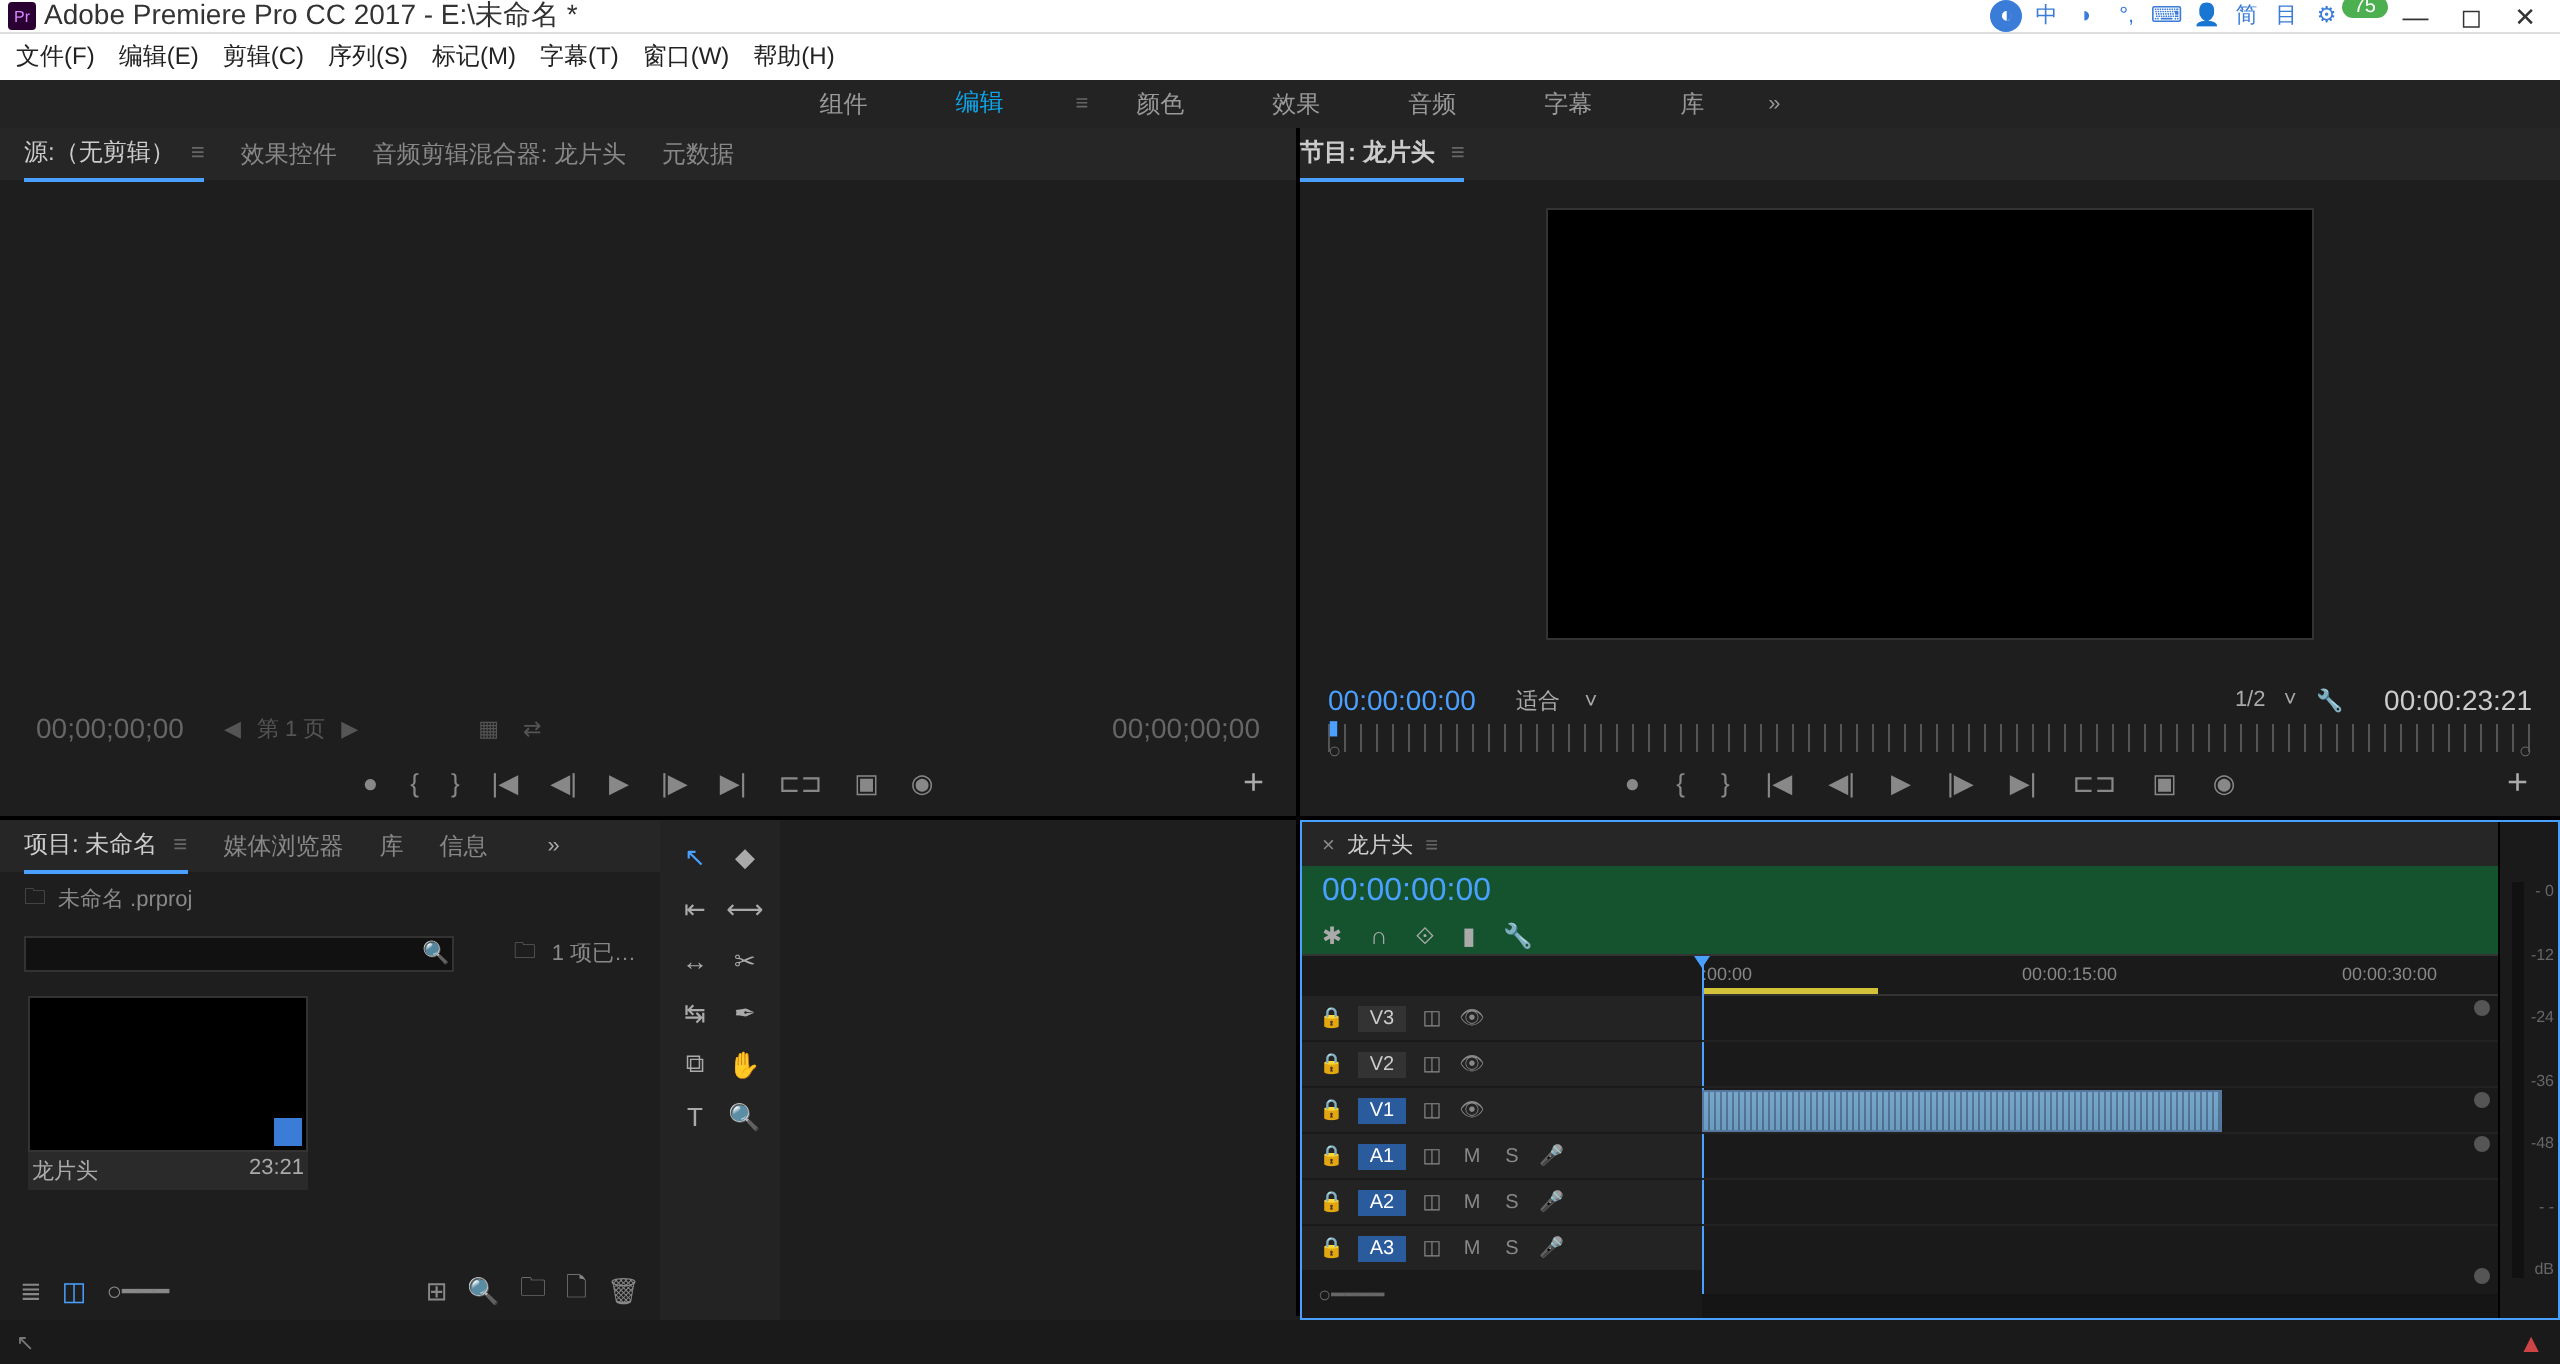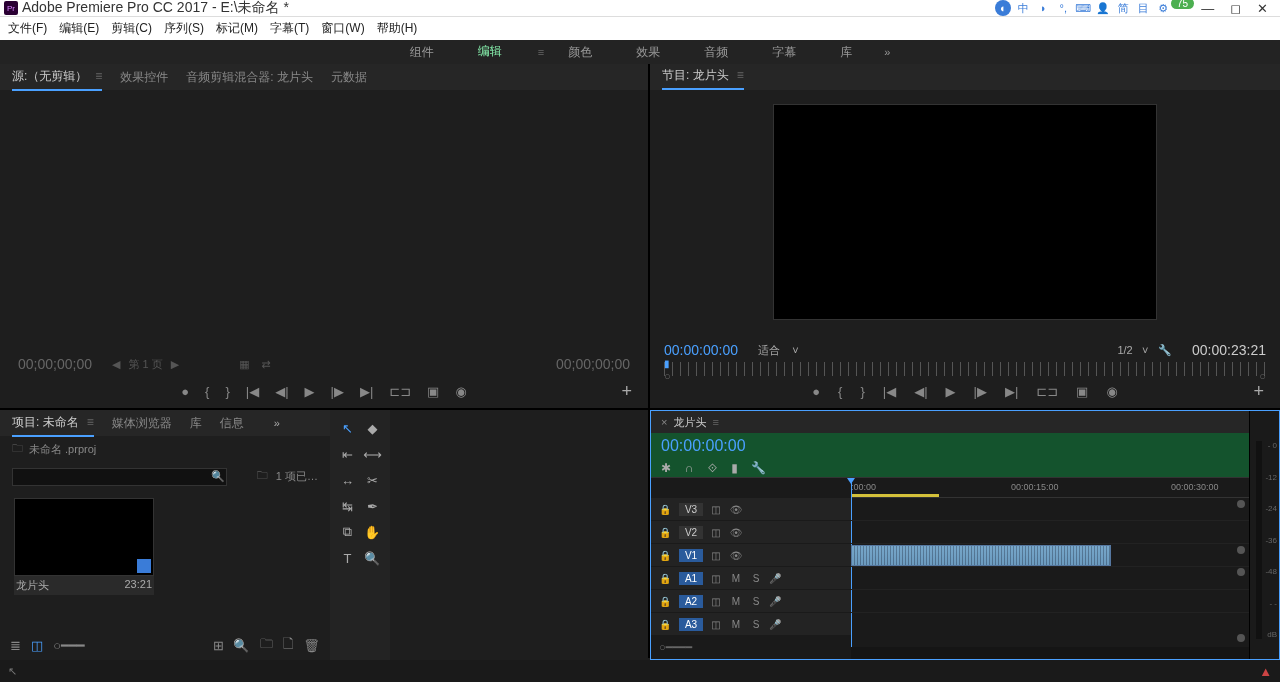--- a/index.html
+++ b/index.html
@@ -15,21 +15,21 @@
 .titlebar .badge{position:absolute;top:-2px;right:86px;background:#4caf50;color:#fff;border-radius:10px;padding:0 6px;font-size:10px;}
 .win-btn { color: #333; font-size: 13px; cursor:pointer;}
 
 
 .menubar { height: 24px; background: #fff; border-top:1px solid #ddd; display: flex; align-items: center; padding: 0 8px; gap: 12px; color: #222; font-size: 12px;}
 .menubar span { cursor: pointer; }
 
 
 .workspace-tabs { height: 24px; background: #232323; display: flex; align-items: center; justify-content: center; gap: 4px; }
 .workspace-tabs .ws-tab { padding: 4px 20px; color: #999; font-size: 12px; cursor:pointer;}
-.workspace-tabs .ws-tab.active { color: #86efac; border-bottom:1px solid #4aa0ff;}
+.workspace-tabs .ws-tab.active { color: #0ea5e9; border-bottom:1px solid #4aa0ff;}
 .workspace-tabs .dd{color:#666;margin-left:12px;}
 .workspace-tabs .overflow{color:#999;margin-left:8px;}
 
 
 .main { display: grid; grid-template-columns: 648px 1fr; grid-template-rows: 344px 1fr; height: 594px; gap: 2px; background:#000;}
 .panel { background: #1e1e1e; position: relative; }
 
 
 .source-panel .panel-tabs { height: 26px; display: flex; align-items: center; gap: 18px; padding: 0 12px; background:#262626;}
 .panel-tab { color: #888; font-size: 12px; padding: 4px 0; cursor:pointer;}
@@ -38,21 +38,21 @@
 
 .source-bottom { position: absolute; bottom: 32px; left: 0; right: 0; height: 24px; display: flex; align-items: center; padding: 0 18px;}
 .timecode-l { color: #666; font-size: 14px; }
 .timecode-r { color: #666; font-size: 14px; margin-left:auto;}
 .pager{display:flex;align-items:center;gap:8px;margin-left:20px;color:#555;}
 .source-controls { position: absolute; bottom: 4px; left: 0; right: 0; height: 26px; display: flex; align-items: center; justify-content: center; gap: 16px; }
 .ctrl-icon { color: #888; font-size: 13px; cursor:pointer; }
 .plus-btn{position:absolute;right:16px;color:#aaa;font-size:18px;}
 
 
-.program-panel .panel-tabs{height:26px;display:flex;align-items:flex-end;padding:0 12px;background:#262626;}
+.program-panel .panel-tabs{height:26px;display:flex;align-items:center;padding:0 0;background:#262626;font-weight:bold;}
 .program-viewer{position:absolute;top:40px;left:50%;transform:translateX(-50%);width:384px;height:216px;background:#000;border:1px solid #333;}
 .program-bottom{position:absolute;bottom:50px;left:0;right:0;display:flex;align-items:center;padding:0 14px;}
 .tc-blue{color:#4aa0ff;font-size:14px;font-weight:500;}
 .fit-dd{margin-left:20px;color:#aaa;font-size:11px;cursor:pointer;}
 .zoom-dd{margin-left:auto;color:#aaa;font-size:11px;}
 .tc-out{color:#ccc;font-size:14px;margin-left:20px;}
 .wrench{color:#999;margin-left:10px;}
 .program-ruler{position:absolute;bottom:32px;left:14px;right:14px;height:14px;background:repeating-linear-gradient(90deg,#555 0,#555 1px,transparent 1px,transparent 8px);}
 .program-ruler .in{position:absolute;left:0;top:-4px;color:#4aa0ff;font-size:10px;}
 .program-controls{position:absolute;bottom:4px;left:0;right:0;height:26px;display:flex;align-items:center;justify-content:center;gap:18px;}

